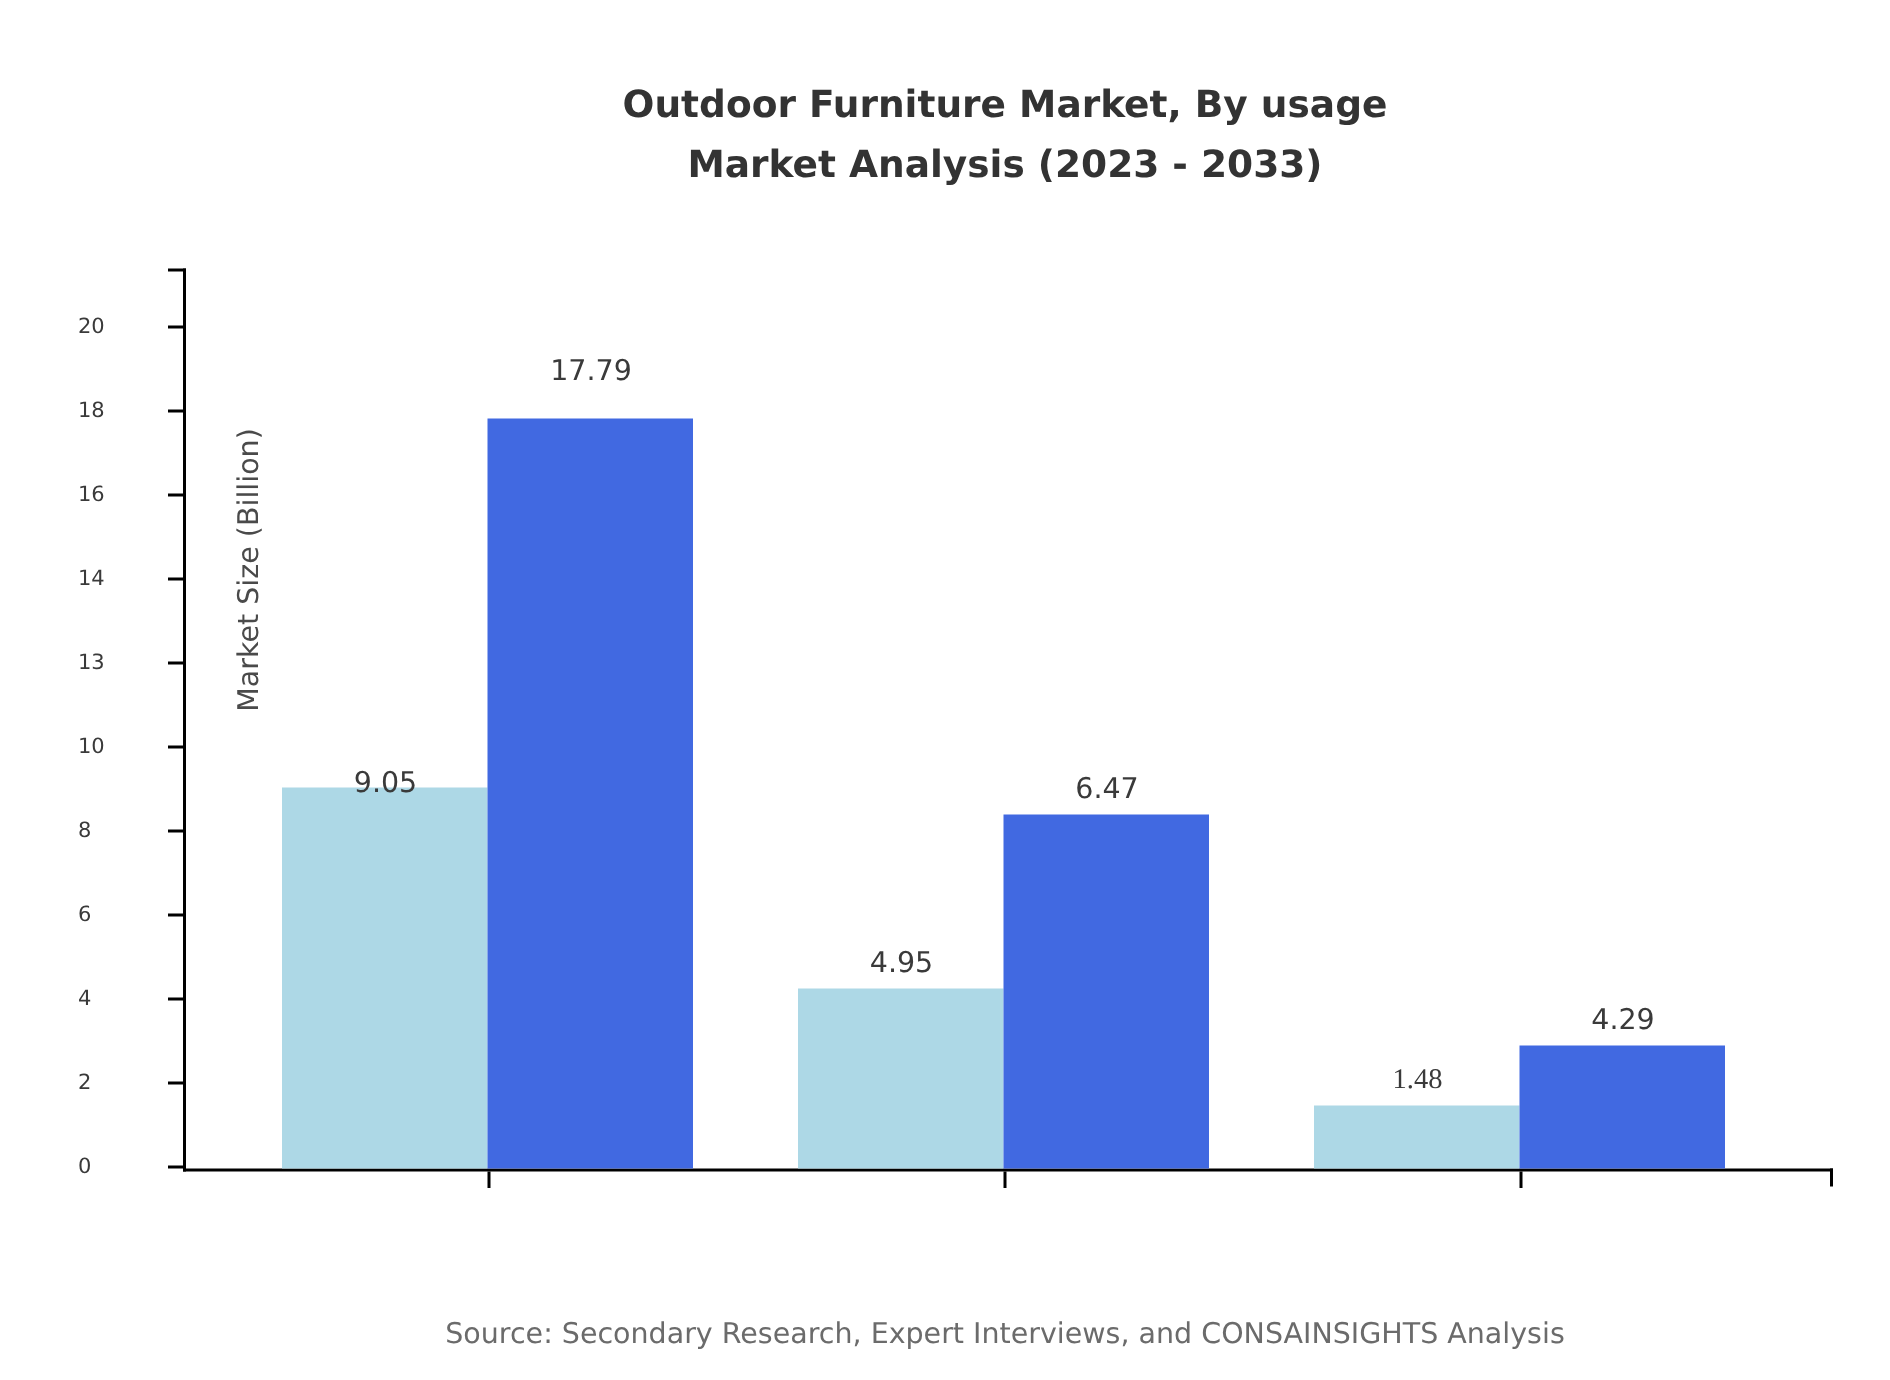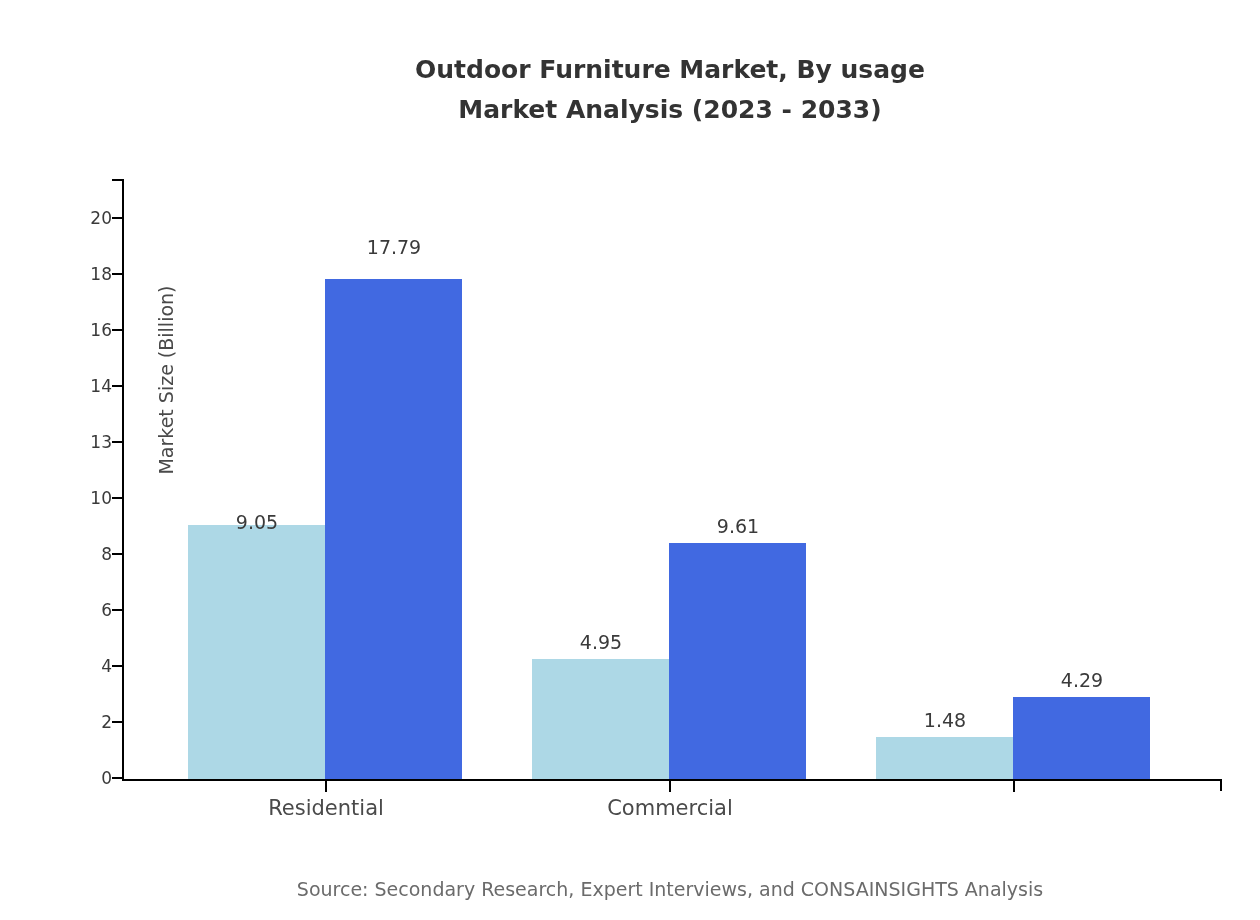--- a/index.html
+++ b/index.html
@@ -89,22 +89,22 @@
     position: absolute;
     left: -10px;
     width: 10px;
     height: 2px;
     background: #000000;
   }
   .ytick-label {
     position: absolute;
     right: 1110px; 
     width: 60px;
-    text-align: right;
-    font-size: 17px;
+    text-align: left;
+    font-size: 14px;
     color: #3a3a3a;
     line-height: 17px;
   }
 
   .xtick {
     position: absolute;
     top: 602px;
     width: 2px;
     height: 11px;
     background: #000000;
@@ -239,33 +239,31 @@
     <div class="ytick" style="top:38px"></div>
     <div class="ytick-label" style="top:31px">20</div>
 
     <div class="bar" style="left:66px; width:137px; height:254px; background:#ADD8E6;"></div>
     <div class="bar-label" style="left:55px; top:332px;">9.05</div>
 
     <div class="bar" style="left:203px; width:137px; height:500px; background:#4169E1;"></div>
     <div class="bar-label" style="left:192px; top:57px;">17.79</div>
 
     <div class="xtick" style="left:203px"></div>
-    <div class="xtick-label" style="left:54px">Residential</div>
 
     <div class="bar" style="left:410px; width:137px; height:120px; background:#ADD8E6;"></div>
     <div class="bar-label" style="left:399px; top:452px;">4.95</div>
 
     <div class="bar" style="left:547px; width:137px; height:236px; background:#4169E1;"></div>
-    <div class="bar-label" style="left:536px; top:336px;">9.61</div>
+    <div class="bar-label" style="left:536px; top:336px;">6.47</div>
 
     <div class="xtick" style="left:547px"></div>
-    <div class="xtick-label" style="left:398px">Commercial</div>
 
     <div class="bar" style="left:754px; width:137px; height:42px; background:#ADD8E6;"></div>
-    <div class="bar-label" style="left:743px; top:530px;">1.48</div>
+    <div class="bar-label" style="left:743px; top:530px;font-family:Liberation Serif, serif;">1.48</div>
 
     <div class="bar" style="left:891px; width:137px; height:82px; background:#4169E1;"></div>
     <div class="bar-label" style="left:880px; top:490px;">4.29</div>
 
     <div class="xtick" style="left:891px"></div>
   </div>
 
 
   <div class="source-note">Source: Secondary Research, Expert Interviews, and CONSAINSIGHTS Analysis</div>
 

